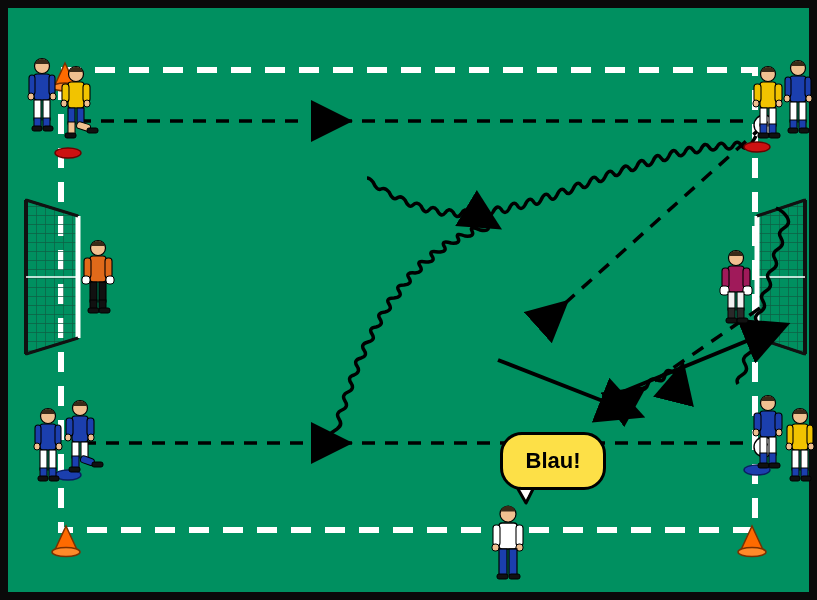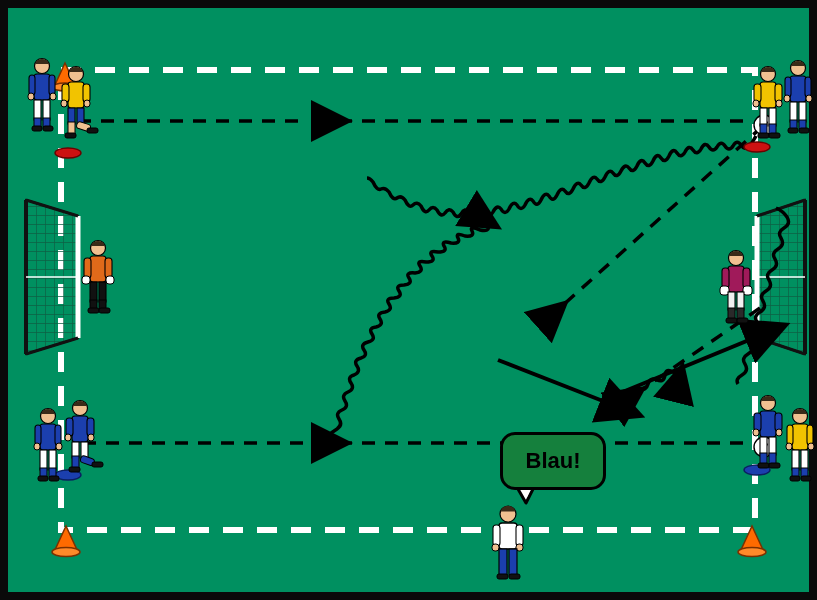--- a/index.html
+++ b/index.html
@@ -2,23 +2,23 @@
 <html><head>
 <meta charset="utf-8">
 <style>
   html,body{margin:0;padding:0;background:#fff;}
   body{font-family:"Liberation Sans",sans-serif;}
   #root{position:relative;width:817px;height:600px;overflow:hidden;background:#0a0a0a;}
   #pitch{position:absolute;left:8px;top:8px;width:801px;height:584px;background:#009060;}
   .abs{position:absolute;}
   .speech{
     position:absolute;
-    background:#15803d;
+    background:#fde047;
     border:3px solid #000;
-    border-radius:15px;
+    border-radius:22px;
     display:flex;align-items:center;justify-content:center;
     font-size:22px;font-weight:bold;color:#000;
     font-family:"Liberation Sans",sans-serif;
   }
   svg{overflow:visible;}
 </style>
 </head>
 <body>
 
 <div id="root">

